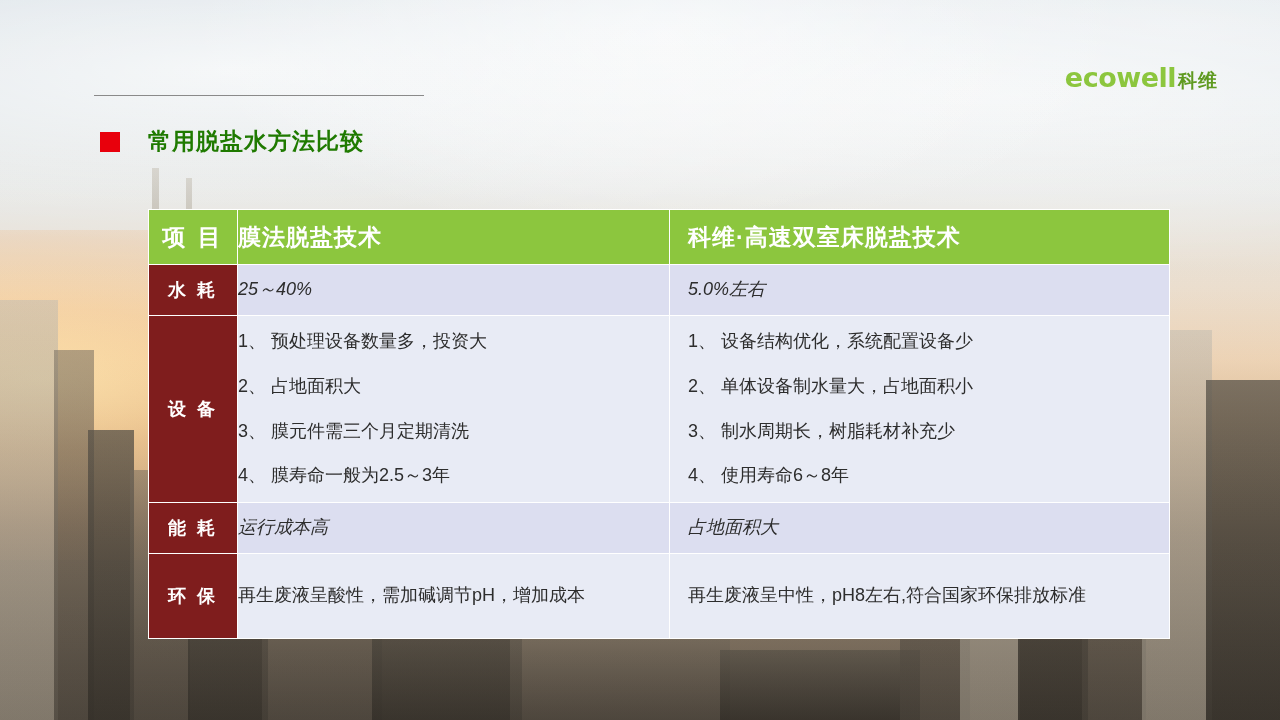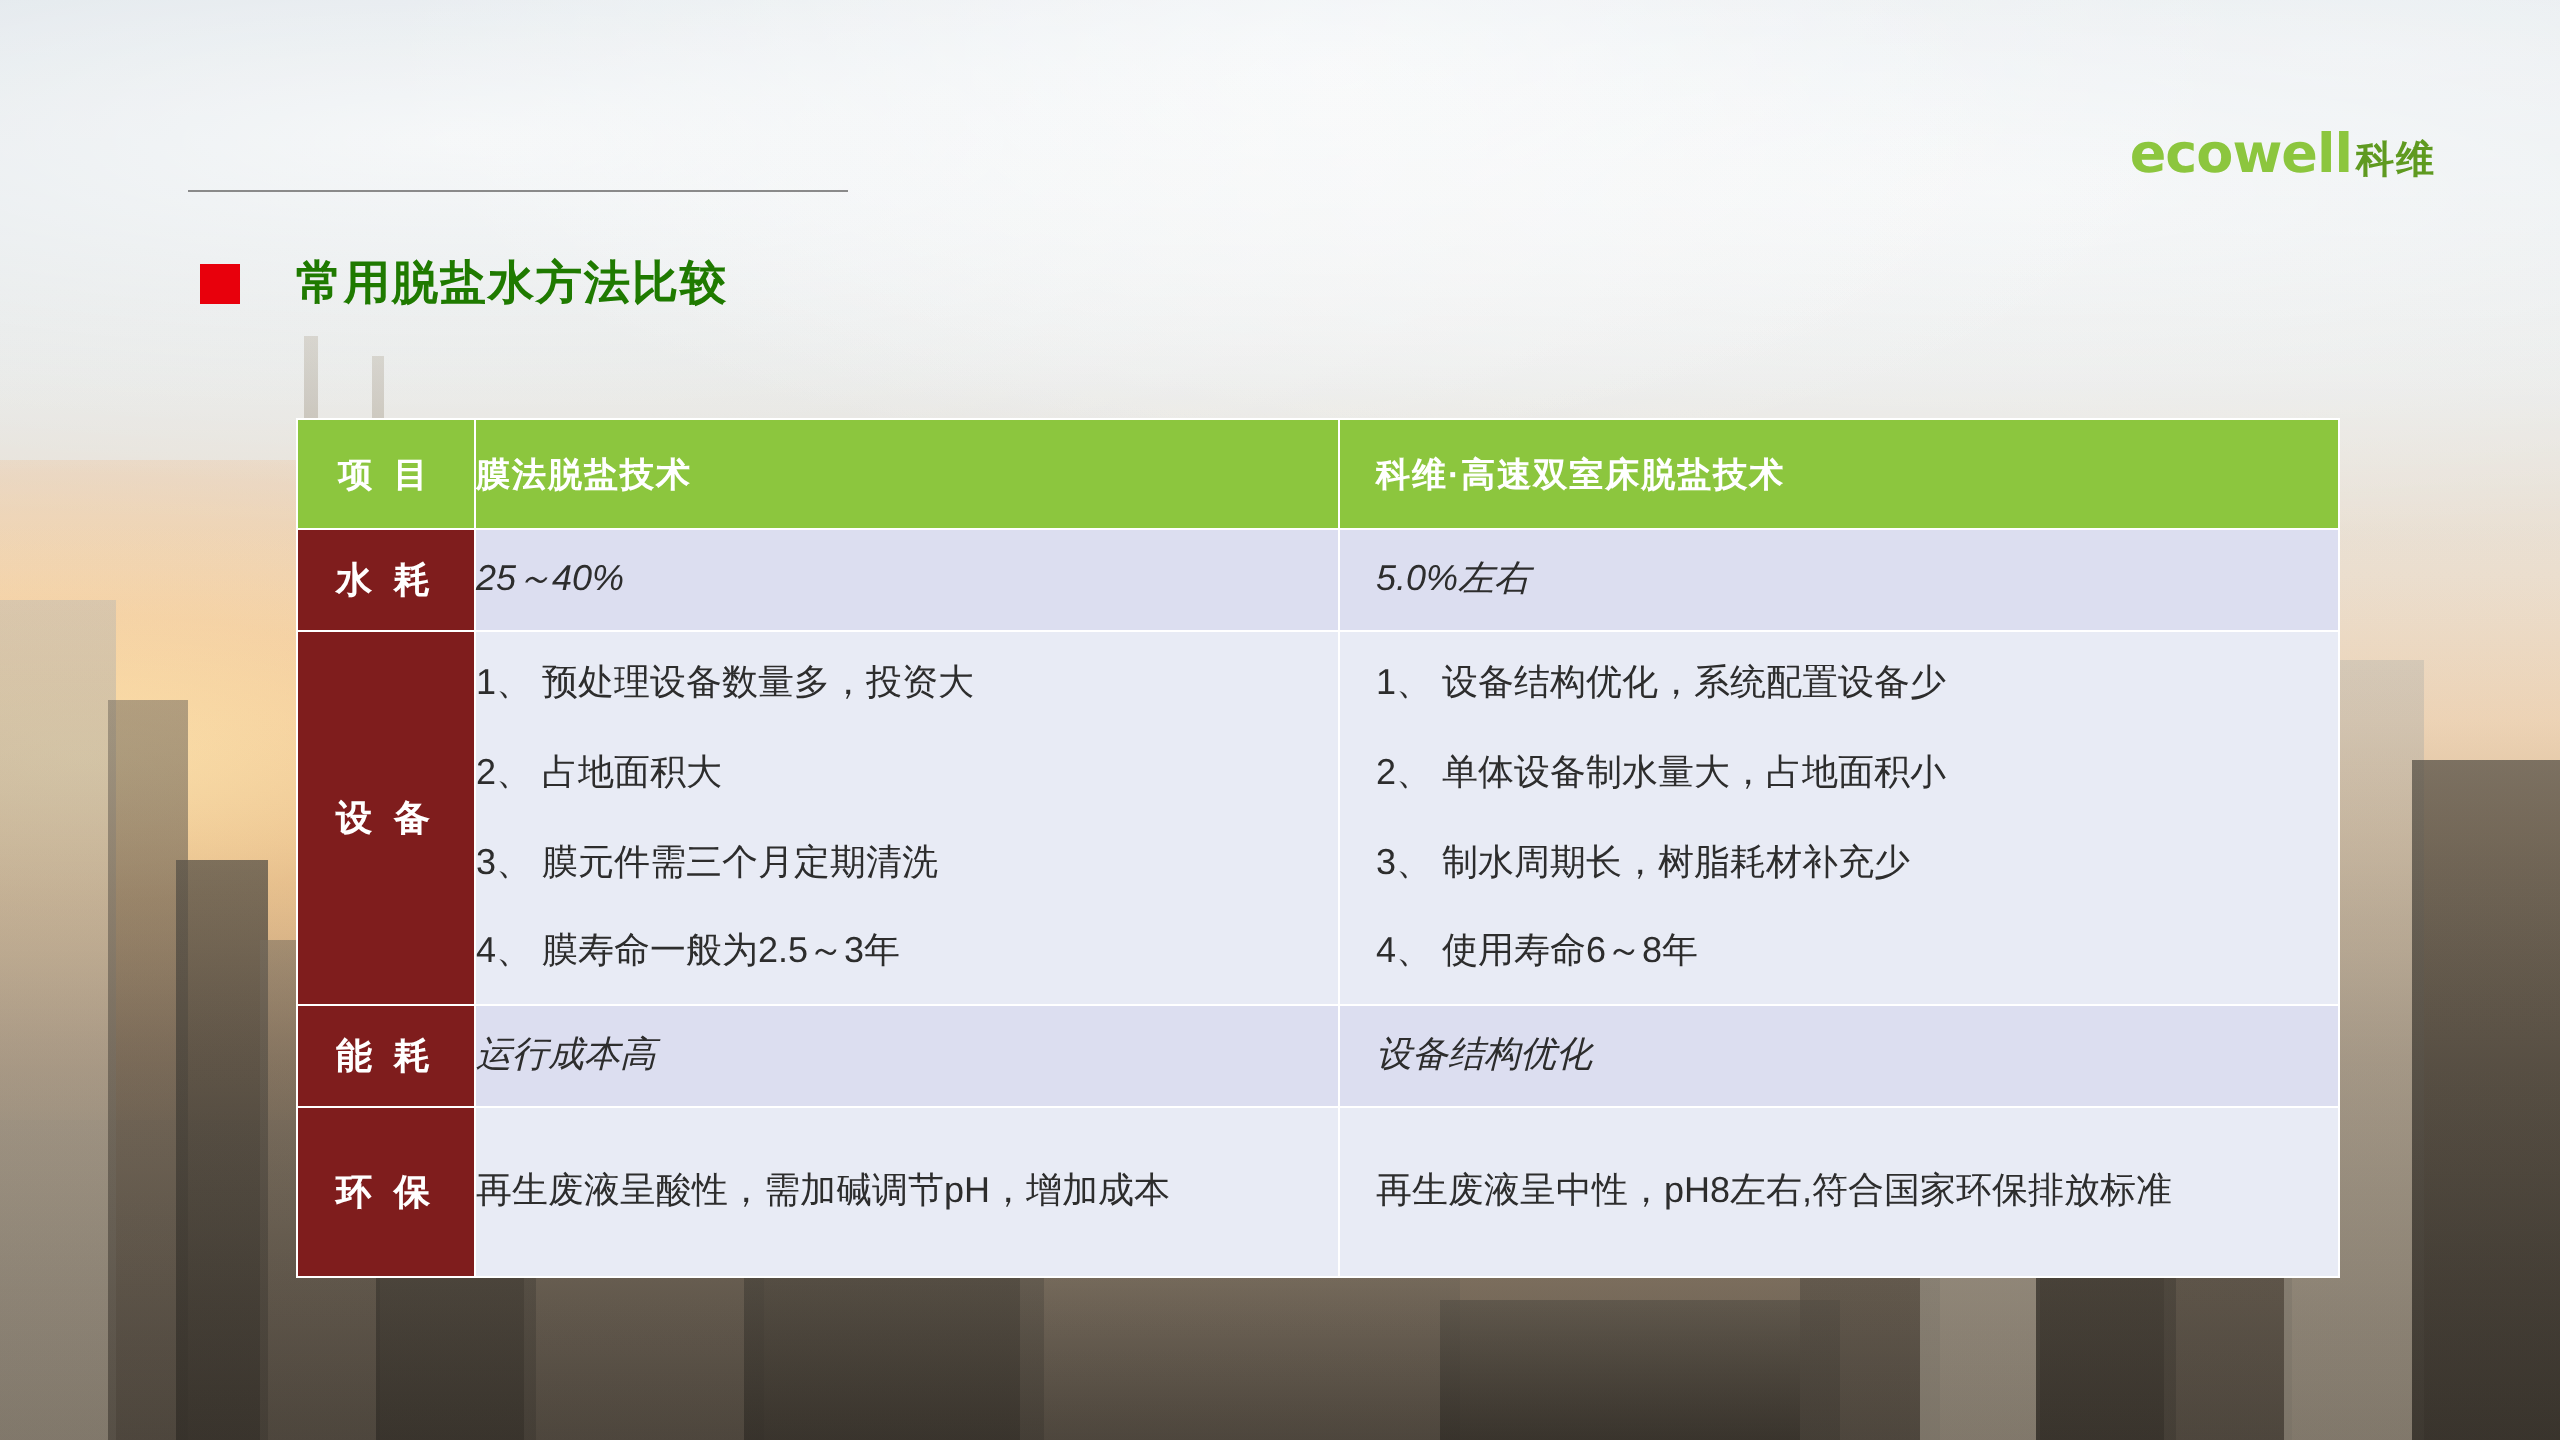--- a/index.html
+++ b/index.html
@@ -172,21 +172,21 @@
 
   table.cmp td, table.cmp th {
     border: 1px solid #ffffff;
     vertical-align: middle;
     padding: 0;
   }
 
   .hdr-cell {
     background: #8cc63e;
     color: #ffffff;
-    font-size: 17px;
+    font-size: 23px;
     font-weight: bold;
     height: 54px;
     padding: 0 12px;
     text-align: left;
     letter-spacing: 1px;
   }
   .hdr-cell.first {
     text-align: center;
     letter-spacing: 3px;
     padding: 0;
@@ -308,21 +308,21 @@
               <li>2、 单体设备制水量大，占地面积小</li>
               <li>3、 制水周期长，树脂耗材补充少</li>
               <li>4、 使用寿命6～8年</li>
             </ol>
           </td>
         </tr>
 
         <tr>
           <td class="rowlabel">能 耗</td>
           <td class="val alt val-single">运行成本高</td>
-          <td class="val alt val-single c2">设备结构优化</td>
+          <td class="val alt val-single c2">占地面积大</td>
         </tr>
 
         <tr>
           <td class="rowlabel">环 保</td>
           <td class="val val-two-line" style="height:84px">再生废液呈酸性，需加碱调节pH，增加成本</td>
           <td class="val val-two-line c2" style="height:84px">再生废液呈中性，pH8左右,符合国家环保排放标准</td>
         </tr>
       </tbody>
     </table>
   </div>

